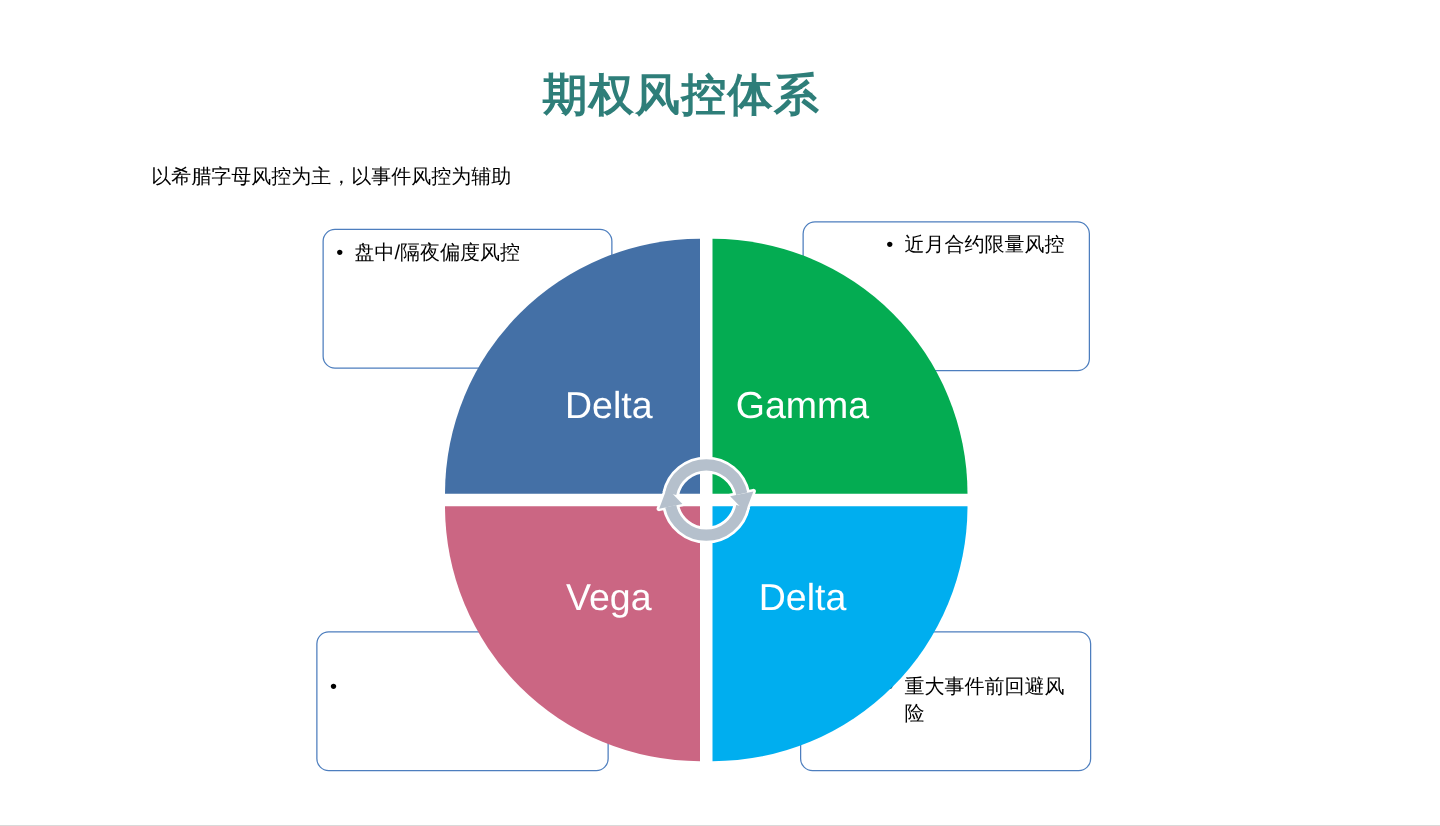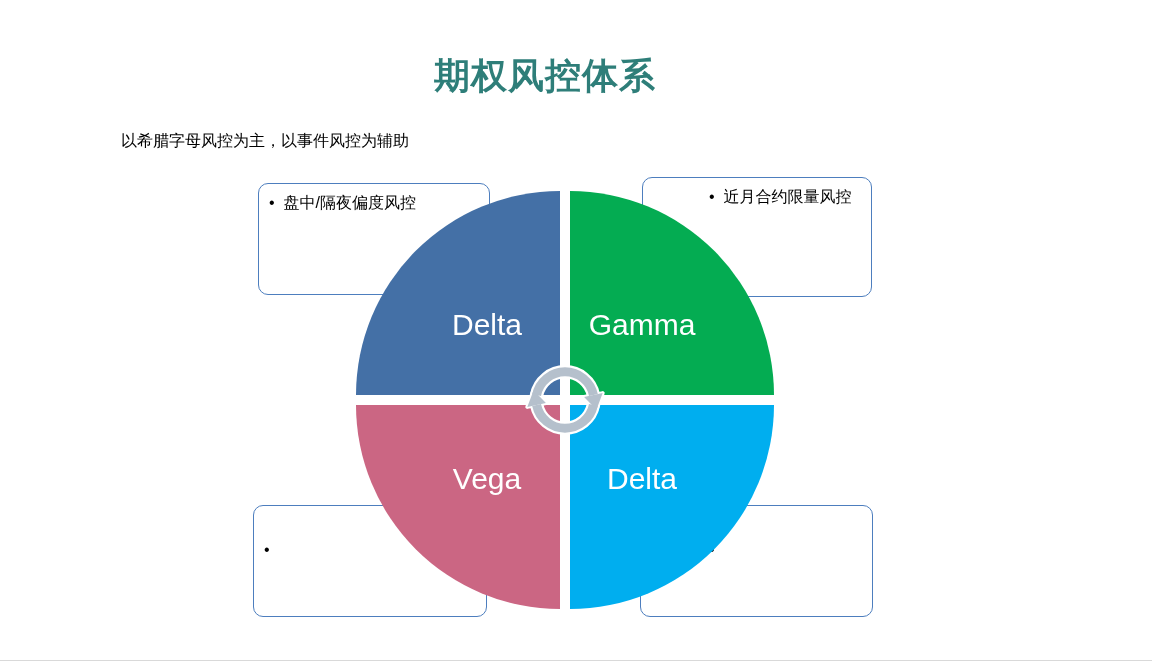--- a/index.html
+++ b/index.html
@@ -67,20 +67,22 @@
 
   <div class="callout" id="callout-vega">
     <div class="row">
       <span class="bullet">•</span>
     </div>
   </div>
 
   <div class="callout" id="callout-event">
     <div class="row">
       <span class="bullet">•</span>
+      <span class="ctext">重大事件前回避风
+险</span>
     </div>
   </div>
 
   <div class="quad" id="quad-delta" style="background-color: rgb(68, 112, 166);"></div>
   <div class="quad" id="quad-gamma" style="background-color: rgb(4, 172, 82);"></div>
   <div class="quad" id="quad-vega" style="background-color: rgb(203, 102, 131);"></div>
   <div class="quad" id="quad-event" style="background-color: rgb(0, 174, 239);"></div>
 
   <div class="qlabel" id="label-delta">Delta</div>
   <div class="qlabel" id="label-gamma">Gamma</div>

